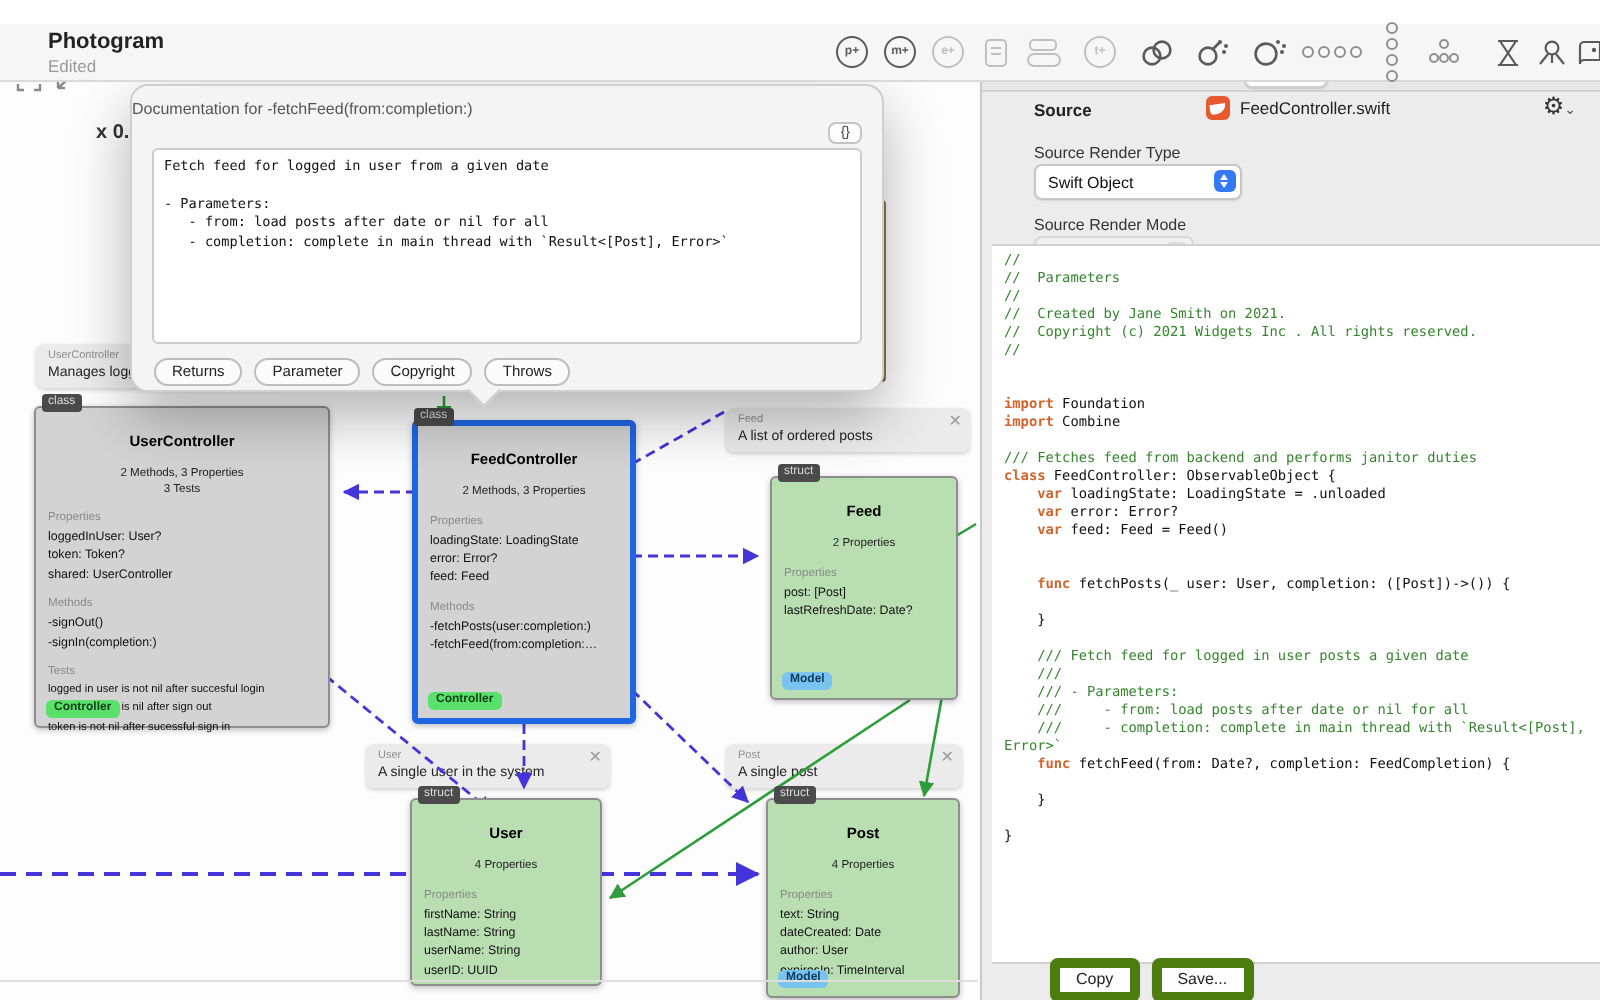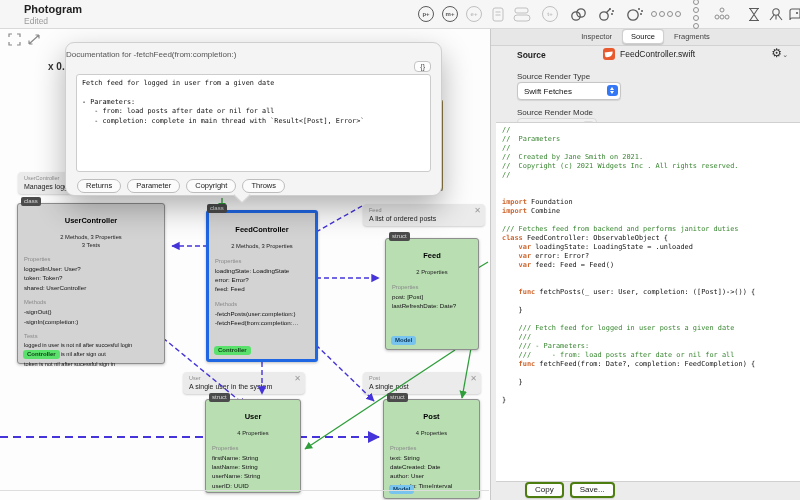--- a/index.html
+++ b/index.html
@@ -1,19 +1,19 @@
 <!DOCTYPE html>
 <html><head>
 <meta charset="utf-8">
 <style>
   html,body{margin:0;padding:0;width:800px;height:500px;overflow:hidden;
     font-family:"Liberation Sans",sans-serif;background:#fff;}
   .abs{position:absolute;}
   
-  #titlebar{position:absolute;left:0;top:0;width:800px;height:28px;background:#f6f6f6;
+  #titlebar{position:absolute;left:0;top:12px;width:800px;height:28px;background:#f6f6f6;
     border-bottom:1px solid #d9d9d9;z-index:30;}
   #app-title{position:absolute;left:24px;top:3px;font-size:11px;font-weight:bold;color:#222;}
   #app-state{position:absolute;left:24px;top:16px;font-size:8.5px;color:#9a9a9a;}
   .tb-icon{position:absolute;top:5px;width:20px;height:18px;display:flex;align-items:center;
     justify-content:center;}
   .circ{width:14px;height:14px;border-radius:50%;display:flex;align-items:center;justify-content:center;
     font-size:6px;font-weight:bold;}
   .ic-dark{border:1.3px solid #5a5a5a;color:#5a5a5a;}
   .ic-dim{border:1.2px solid #c0c0c0;color:#c0c0c0;}
   .dotrow{display:flex;gap:2px;}
@@ -95,21 +95,21 @@
   #refresh-btn{position:absolute;right:10px;top:100px;font-size:13px;color:#444;transform:rotate(70deg);}
   #code-area{position:absolute;left:5px;top:94px;width:292px;height:352px;background:#fff;
     border-top:1px solid #d0d0d0;border-bottom:1px solid #d0d0d0;padding:3px 6px;overflow:hidden;}
   .code-line{font-family:"DejaVu Sans Mono",monospace;font-size:6.9px;line-height:9px;
     white-space:pre-wrap;color:#111;word-break:break-word;}
   .tok-com{color:#37862f;}
   .tok-kw{color:#d0652d;font-weight:bold;}
   .tok-pl{color:#111;}
   #panel-footer{position:absolute;left:0;top:452px;width:309px;height:20px;display:flex;
     align-items:center;gap:6px;padding-left:34px;box-sizing:border-box;}
-  .pf-btn{font-size:8px;color:#222;background:#fdfdfd;border:2px solid #4d7c0f;border-radius:4px;
+  .pf-btn{font-size:8px;color:#222;background:#fdfdfd;border:5px solid #4d7c0f;border-radius:4px;
     padding:2px 8px;line-height:8px;box-shadow:0 .5px 1px rgba(0,0,0,.12);}
 </style>
 </head>
 <body>
 
 <div id="titlebar">
   <div id="app-title">Photogram</div>
   <div id="app-state">Edited</div>
 
   <div class="tb-icon" style="left:416px">
@@ -362,21 +362,21 @@
 
   <div id="src-label">Source</div>
   <div id="file-row">
     <span id="swift-icon"></span>
     <span id="file-name">FeedController.swift</span>
   </div>
   <div id="gear-btn"><span>⚙</span><span id="gear-chevron">⌄</span></div>
 
   <div class="fld-label" style="top:44px">Source Render Type</div>
   <div class="dropdown" style="top:54px;width:96px">
-    <span>Swift Fetches</span>
+    <span>Swift Object</span>
     <span class="stepper"></span>
   </div>
 
   <div class="fld-label" style="top:80px">Source Render Mode</div>
   <div class="dropdown disabled" style="top:90px;width:72px">
     <span>Default</span>
     <span class="stepper"></span>
   </div>
   <div id="refresh-btn">↻</div>
 
@@ -400,20 +400,21 @@
       <div class="code-line">&nbsp;</div>
       <div class="code-line">&nbsp;</div>
       <div class="code-line"><span class="tok-pl">    </span><span class="tok-kw">func</span><span class="tok-pl"> fetchPosts(_ user: User, completion: ([Post])-&gt;()) {</span></div>
       <div class="code-line">&nbsp;</div>
       <div class="code-line"><span class="tok-pl">    }</span></div>
       <div class="code-line">&nbsp;</div>
       <div class="code-line"><span class="tok-com">    /// Fetch feed for logged in user posts a given date</span></div>
       <div class="code-line"><span class="tok-com">    ///</span></div>
       <div class="code-line"><span class="tok-com">    /// - Parameters:</span></div>
       <div class="code-line"><span class="tok-com">    ///     - from: load posts after date or nil for all</span></div>
+      <div class="code-line"><span class="tok-com">    ///     - completion: complete in main thread with `Result&lt;[Post], Error&gt;`</span></div>
       <div class="code-line"><span class="tok-pl">    </span><span class="tok-kw">func</span><span class="tok-pl"> fetchFeed(from: Date?, completion: FeedCompletion) {</span></div>
       <div class="code-line">&nbsp;</div>
       <div class="code-line"><span class="tok-pl">    }</span></div>
       <div class="code-line">&nbsp;</div>
       <div class="code-line"><span class="tok-pl">}</span></div>
     </div>
 
   <div id="panel-footer">
     <span class="pf-btn">Copy</span>
     <span class="pf-btn">Save...</span>

